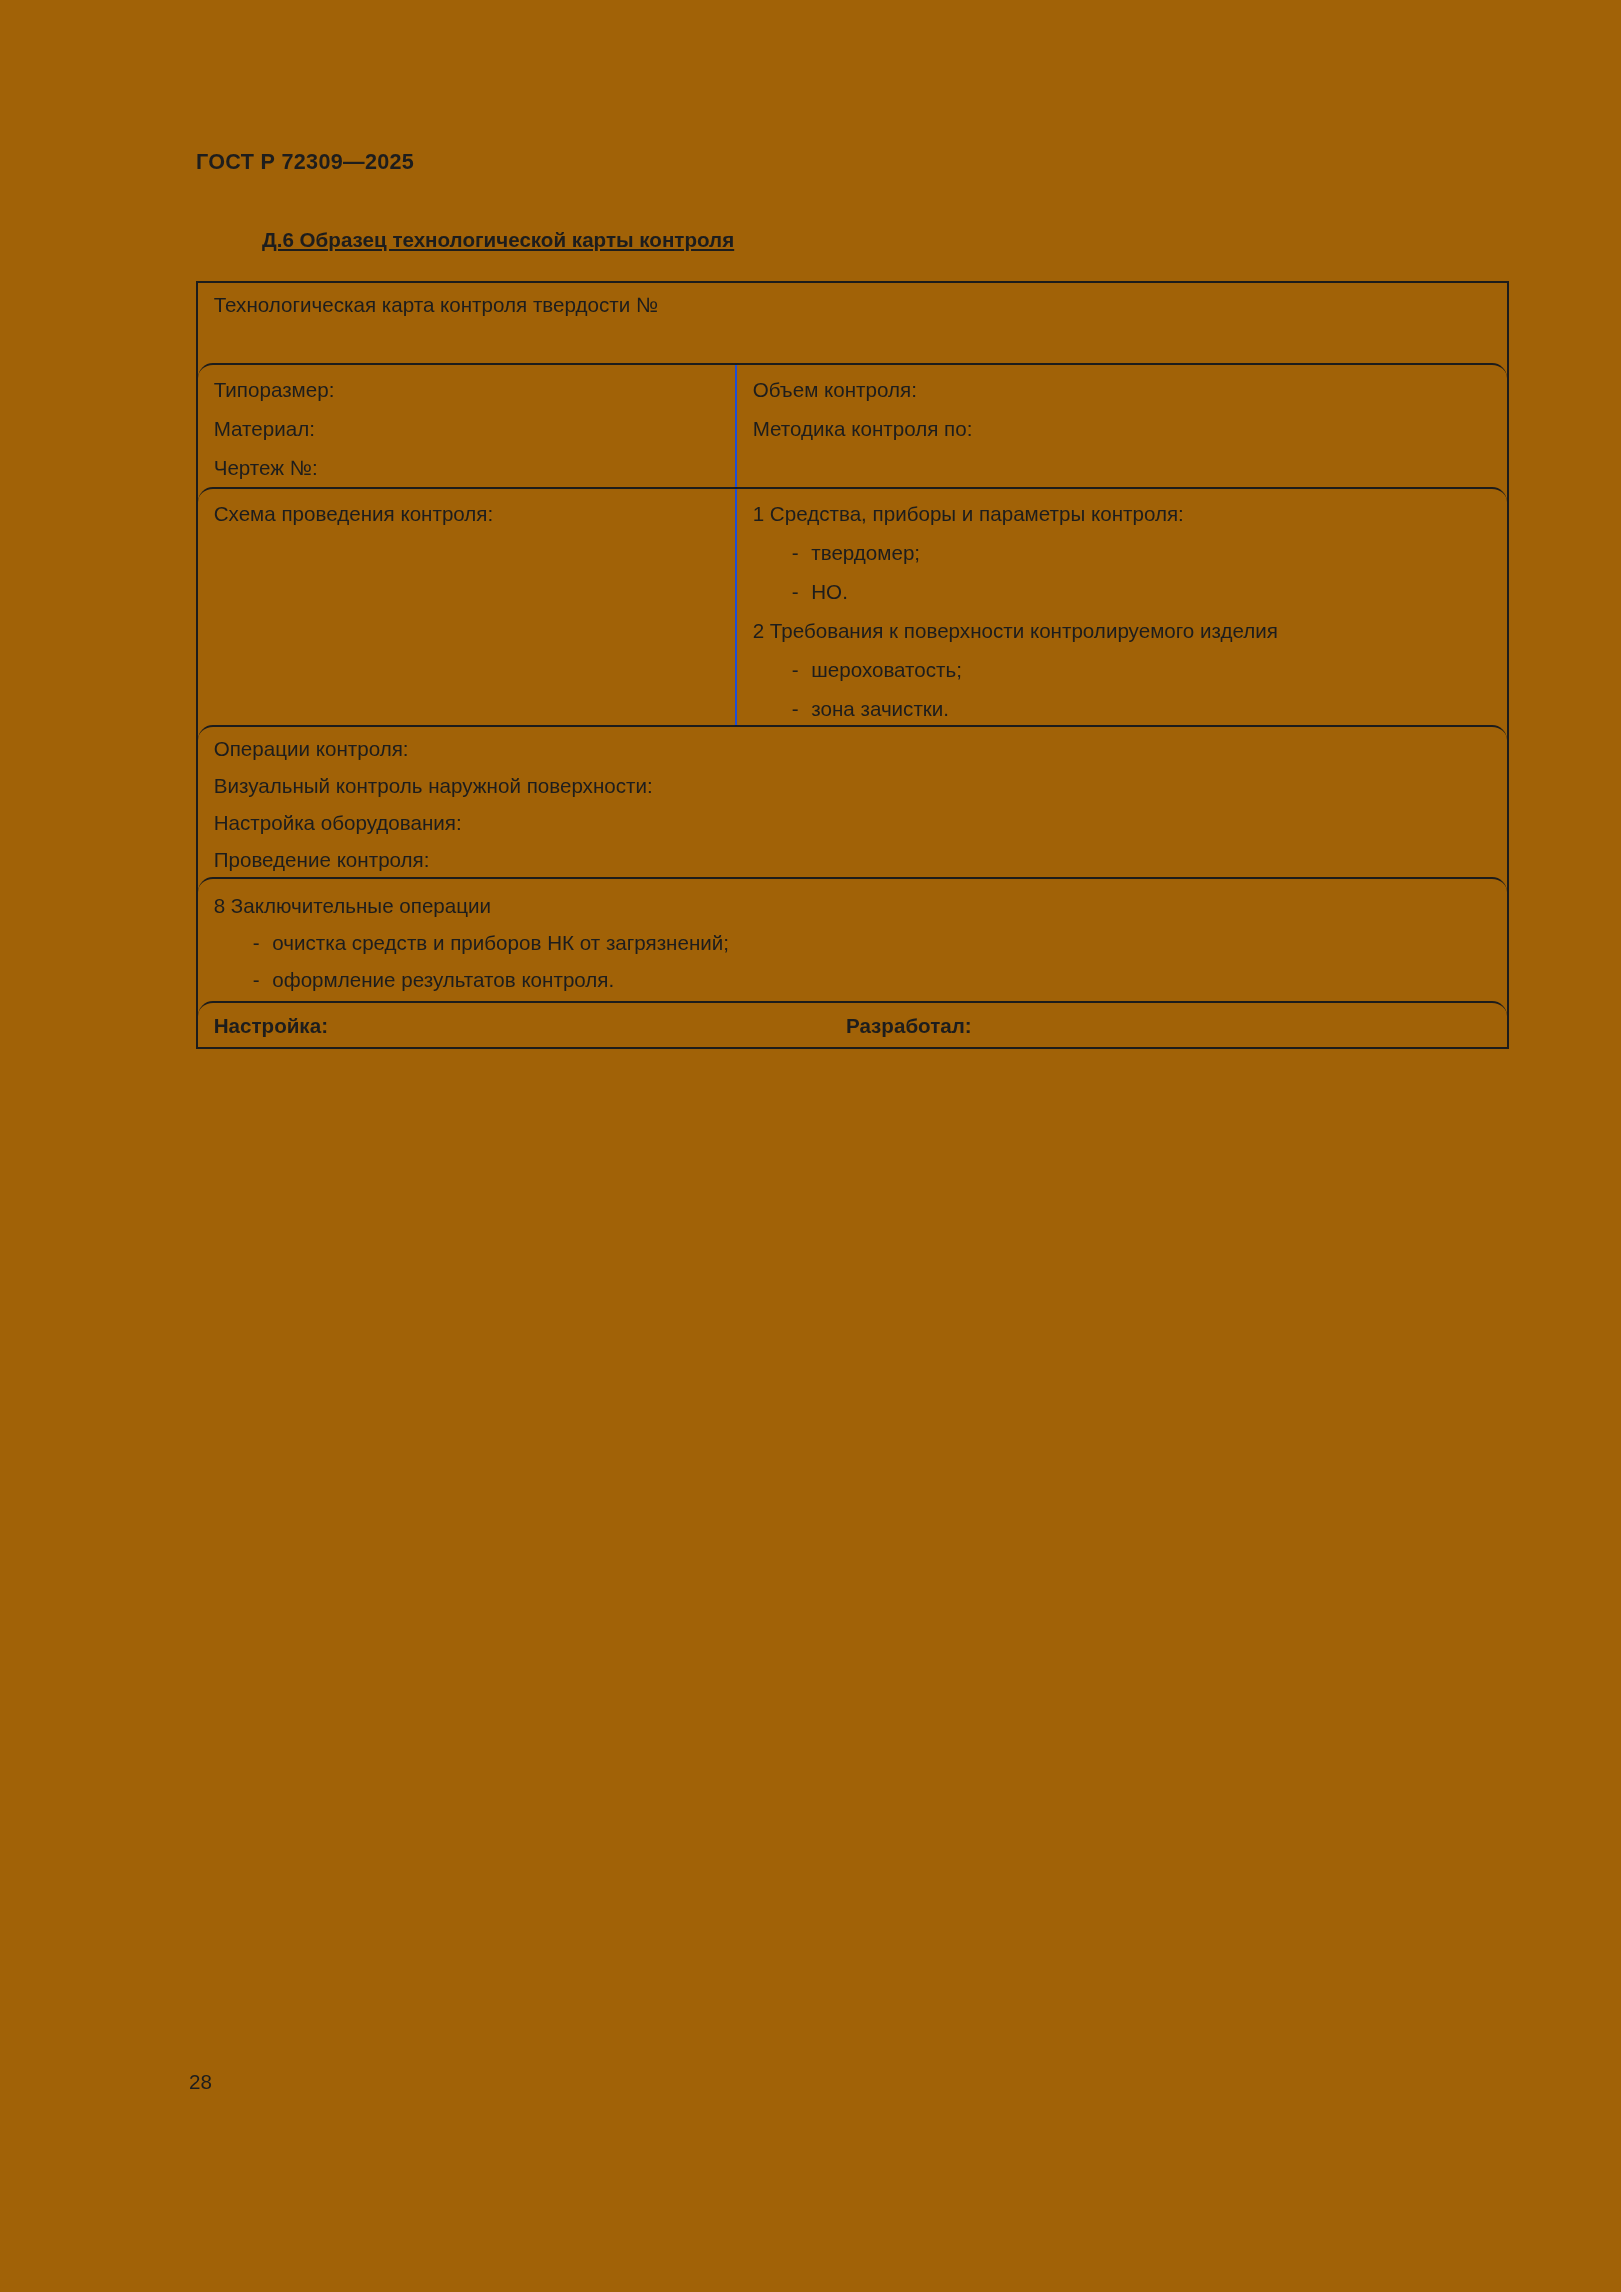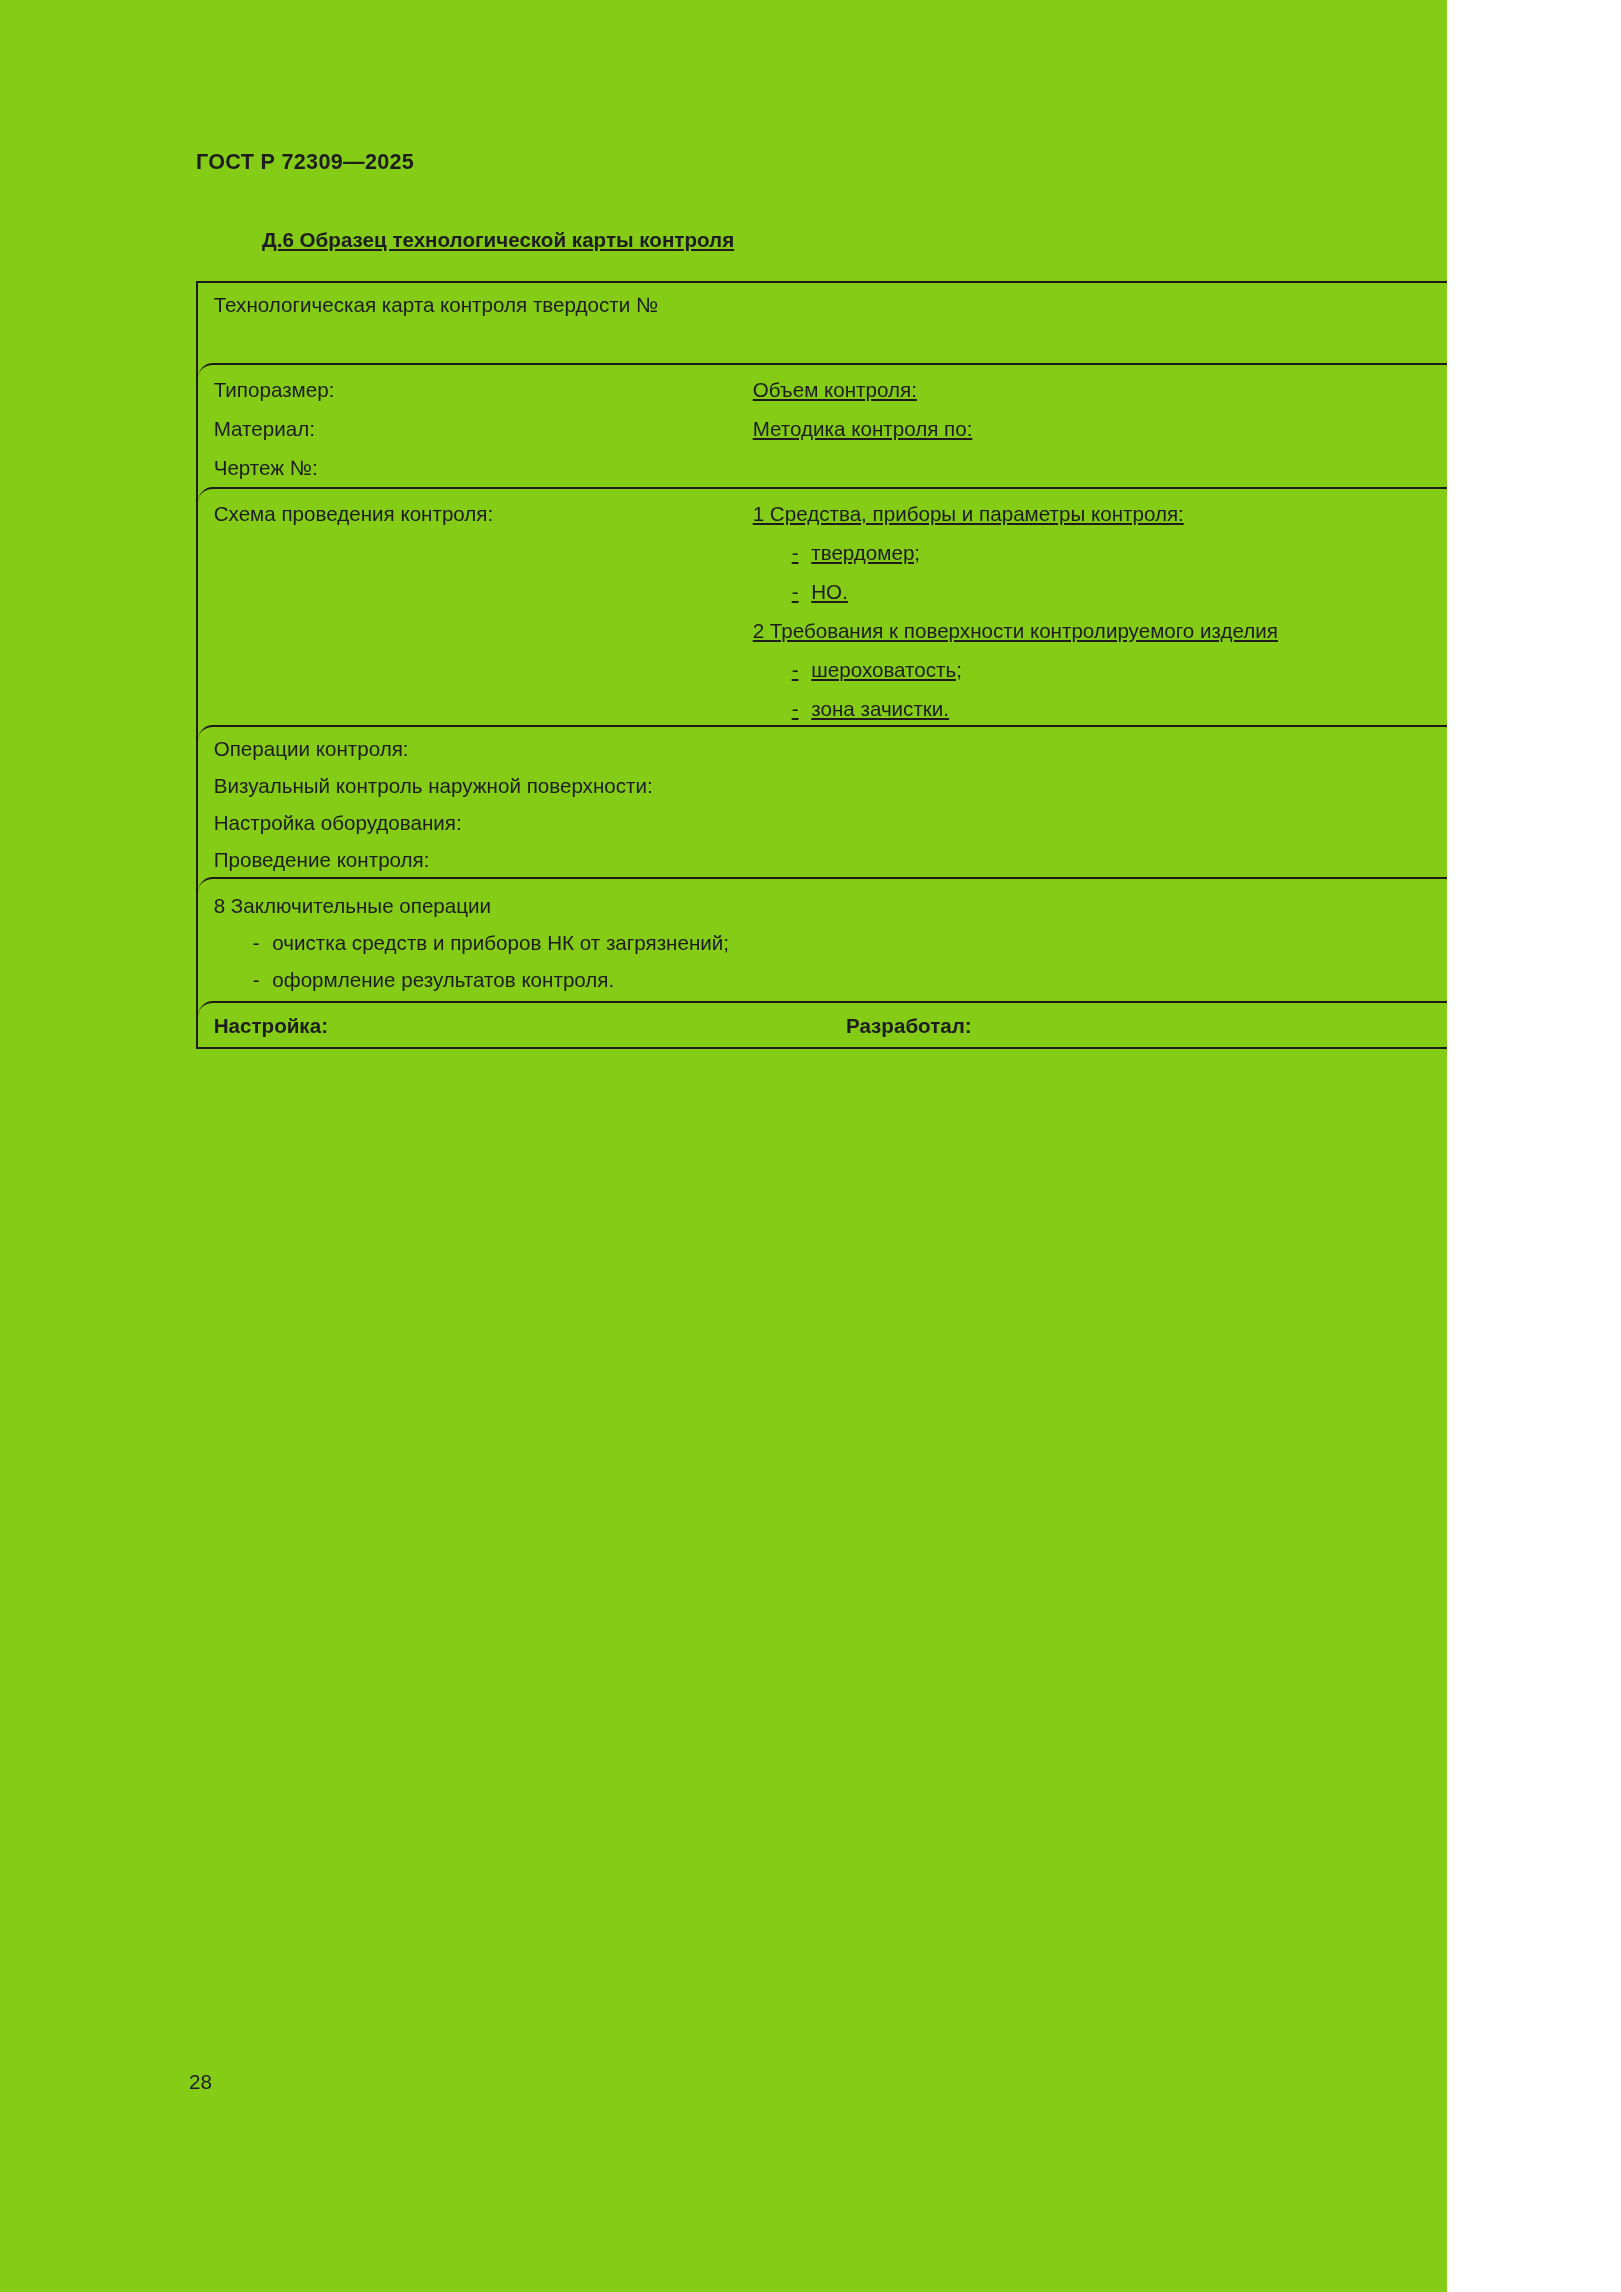--- a/index.html
+++ b/index.html
@@ -2,23 +2,23 @@
 <html><head>
 <meta charset="utf-8">
 <style>
   html, body {
     margin: 0;
     padding: 0;
     background: #ffffff;
   }
   .page {
     position: relative;
-    width: 1447px;
+    width: 1621px;
     height: 2293px;
-    background: #84cc16;
+    background: #a16207;
     font-family: "Liberation Sans", sans-serif;
     color: #1d1d1d;
     overflow: hidden;
   }
   .doc-header {
     position: absolute;
     left: 196px;
     top: 149px;
     font-size: 21.6px;
     font-weight: bold;
@@ -48,21 +48,21 @@
     border-radius: 15px;
   }
   .tr.first { border-top: none; }
   .tr.cols { display: flex; align-items: stretch; }
   .cell {
     box-sizing: border-box;
     padding: 4.9px 13.7px 0 15.7px;
     line-height: 39px;
   }
   .cell-left  { width: 537px; flex: 0 0 537px; }
-  .cell-right { flex: 1 1 auto; border-left: 2px solid #84cc16; text-decoration: underline; }
+  .cell-right { flex: 1 1 auto; border-left: 2px solid #1d4ed8; }
   .row-title   { height: 44px; }
   .row-title .cell { padding-top: 0; line-height: 44px; }
   .row-specimen{ height: 124px; margin-top: 36px; }
   .row-scheme  { height: 238px; }
   .row-ops     { height: 152px; }
   .row-ops .cell { padding-top: 2.9px; line-height: 37px; }
   .row-final   { height: 124px; }
   .row-final .cell { padding-top: 7.8px; line-height: 37px; }
   .row-sign    { height: 46px; }
   .row-sign .cell { padding-top: 0; line-height: 46px; font-weight: bold; }

